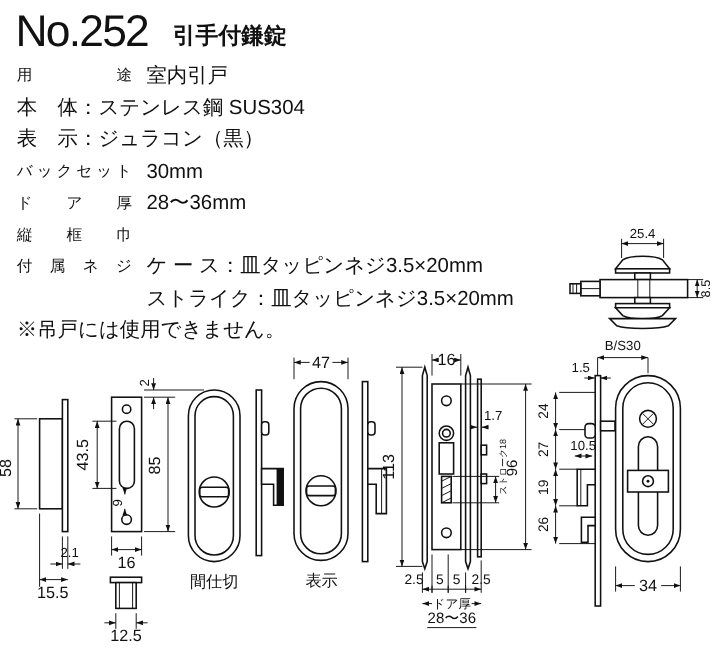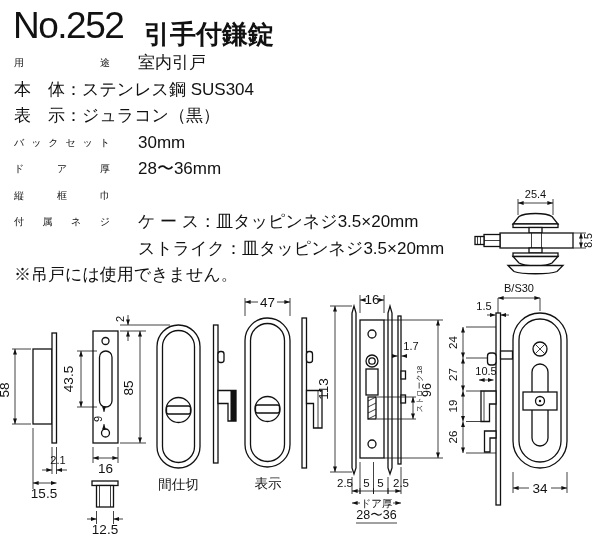--- a/index.html
+++ b/index.html
@@ -1,22 +1,22 @@
 <!DOCTYPE html>
 <html><head>
 <meta charset="utf-8">
 <style>
   html,body{margin:0;padding:0}
   body{width:600px;height:550px;background:#fff;position:relative;overflow:hidden;
        font-family:"Liberation Sans",sans-serif;color:#111;-webkit-font-smoothing:antialiased}
   .title-no{position:absolute;left:13px;top:5px;font-size:37px;font-weight:normal;letter-spacing:-1.5px}
-  .title-name{position:absolute;left:144px;top:17px;font-size:26px;font-weight:bold}
+  .title-name{position:absolute;left:144px;top:17px;font-size:19px;font-weight:bold}
   .specs{position:absolute;left:14px;top:50px;font-size:17px;line-height:26.5px;width:480px}
   .srow{display:flex;align-items:flex-start}
-  .slabel{width:96px;flex:none;font-size:10px;text-align:justify;text-align-last:justify;margin-right:28px}
+  .slabel{width:96px;flex:none;font-size:13px;text-align:justify;text-align-last:justify;margin-right:12px}
   .sval div{white-space:nowrap}
   .note{white-space:nowrap}
   svg{position:absolute;display:block}
   #mech{left:460px;top:180px}
   #draw{left:0;top:280px}
   svg text{font-family:"Liberation Sans",sans-serif;fill:#111;text-anchor:middle}
   .p{fill:#fff;stroke:#111;stroke-width:1.3;stroke-linejoin:miter}
   .pb{fill:#111;stroke:none}
   .d{fill:none;stroke:#111;stroke-width:0.8}
   .dim{fill:none;stroke:#111;stroke-width:0.8;marker-start:url(#arw);marker-end:url(#arw)}

